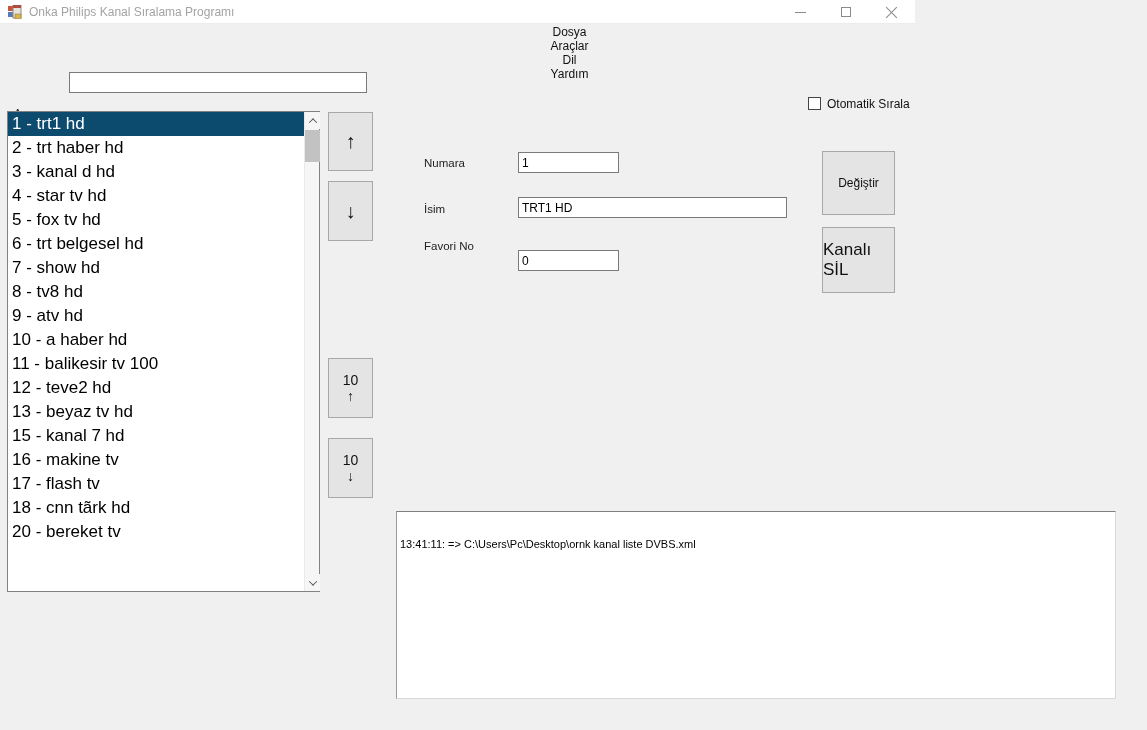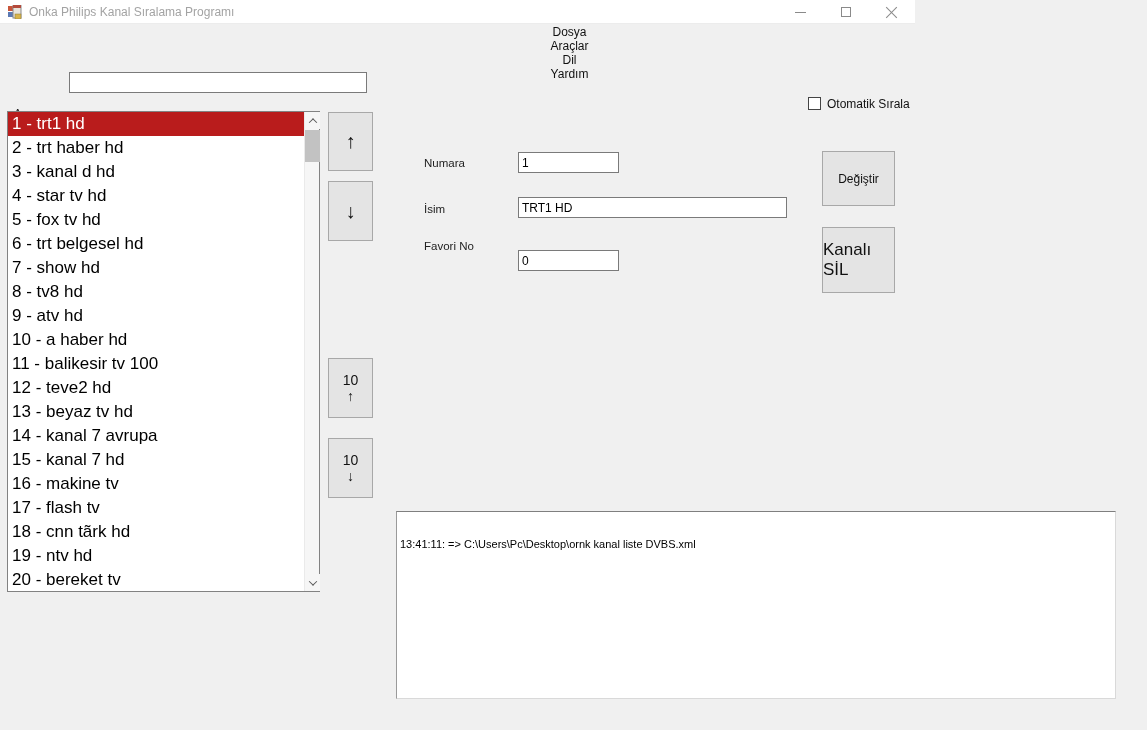--- a/index.html
+++ b/index.html
@@ -50,21 +50,21 @@
   
   .listbox {
     position:absolute; left:7px; top:111px; width:313px; height:481px;
     background:#fff; border:1px solid #828282; display:flex;
   }
   .list-items { flex:1 1 auto; overflow:hidden; }
   .list-row {
     height:24px; line-height:24px; font-size:17px; padding-left:4px;
     white-space:nowrap; color:#000; cursor:default;
   }
-  .list-row.selected { background:#b91c1c; color:#fff; }
+  .list-row.selected { background:#0c4a6e; color:#fff; }
   .v-scrollbar {
     flex:0 0 15px; width:15px; background:#f6f6f6; border-left:1px solid #eaeaea;
     position:relative;
   }
   .sb-btn {
     position:absolute; left:0; width:15px; height:17px; background:#f6f6f6;
     display:flex; align-items:center; justify-content:center;
   }
   .sb-up { top:0; } .sb-down { bottom:0; }
   .chev { width:6px; height:6px; border-left:1px solid #5a5a5a; border-top:1px solid #5a5a5a; display:block; }
@@ -91,21 +91,21 @@
   .chk-label { position:absolute; left:827px; top:97px; font-size:12px; color:#111; }
   .fld-label { position:absolute; left:424px; font-size:11.5px; color:#222; }
   .lbl-numara { top:157px; } .lbl-isim { top:203px; } .lbl-favori { top:240px; }
   .fld-input {
     position:absolute; left:518px; height:21px; border:1px solid #7a7a7a; background:#fff;
     font-size:12px; padding:0 3px; font-family:"Liberation Sans", sans-serif; outline:none;
   }
   .inp-numara { top:152px; width:101px; }
   .inp-isim   { top:197px; width:269px; }
   .inp-favori { top:250px; width:101px; }
-  .btn-change { left:822px; top:151px; width:73px; height:55px; font-size:12px; }
+  .btn-change { left:822px; top:151px; width:73px; height:64px; font-size:12px; }
   .btn-delete { left:822px; top:227px; width:73px; height:66px; font-size:17px; }
   
   .logbox {
     position:absolute; left:396px; top:511px; width:720px; height:188px;
     background:#fff; border:1px solid;
     border-color:#7f7f7f #d9d9d9 #d9d9d9 #9a9a9a;
     font-size:11px; padding:2px 3px; overflow:hidden; white-space:pre; color:#000;
   }
   
   .app-icon svg { display:block; }
@@ -155,26 +155,24 @@
     <div class="list-row">4 - star tv hd</div>
     <div class="list-row">5 - fox tv hd</div>
     <div class="list-row">6 - trt belgesel hd</div>
     <div class="list-row">7 - show hd</div>
     <div class="list-row">8 - tv8 hd</div>
     <div class="list-row">9 - atv hd</div>
     <div class="list-row">10 - a haber hd</div>
     <div class="list-row">11 - balikesir tv 100</div>
     <div class="list-row">12 - teve2 hd</div>
     <div class="list-row">13 - beyaz tv hd</div>
-    <div class="list-row">14 - kanal 7 avrupa</div>
     <div class="list-row">15 - kanal 7 hd</div>
     <div class="list-row">16 - makine tv</div>
     <div class="list-row">17 - flash tv</div>
     <div class="list-row">18 - cnn tãrk hd</div>
-    <div class="list-row">19 - ntv hd</div>
     <div class="list-row">20 - bereket tv</div>
   </div>
   <div class="v-scrollbar">
     <div class="sb-btn sb-up">
         <span class="chev up"></span>
       </div>
     <div class="sb-thumb"></div>
     <div class="sb-btn sb-down">
         <span class="chev down"></span>
       </div>

